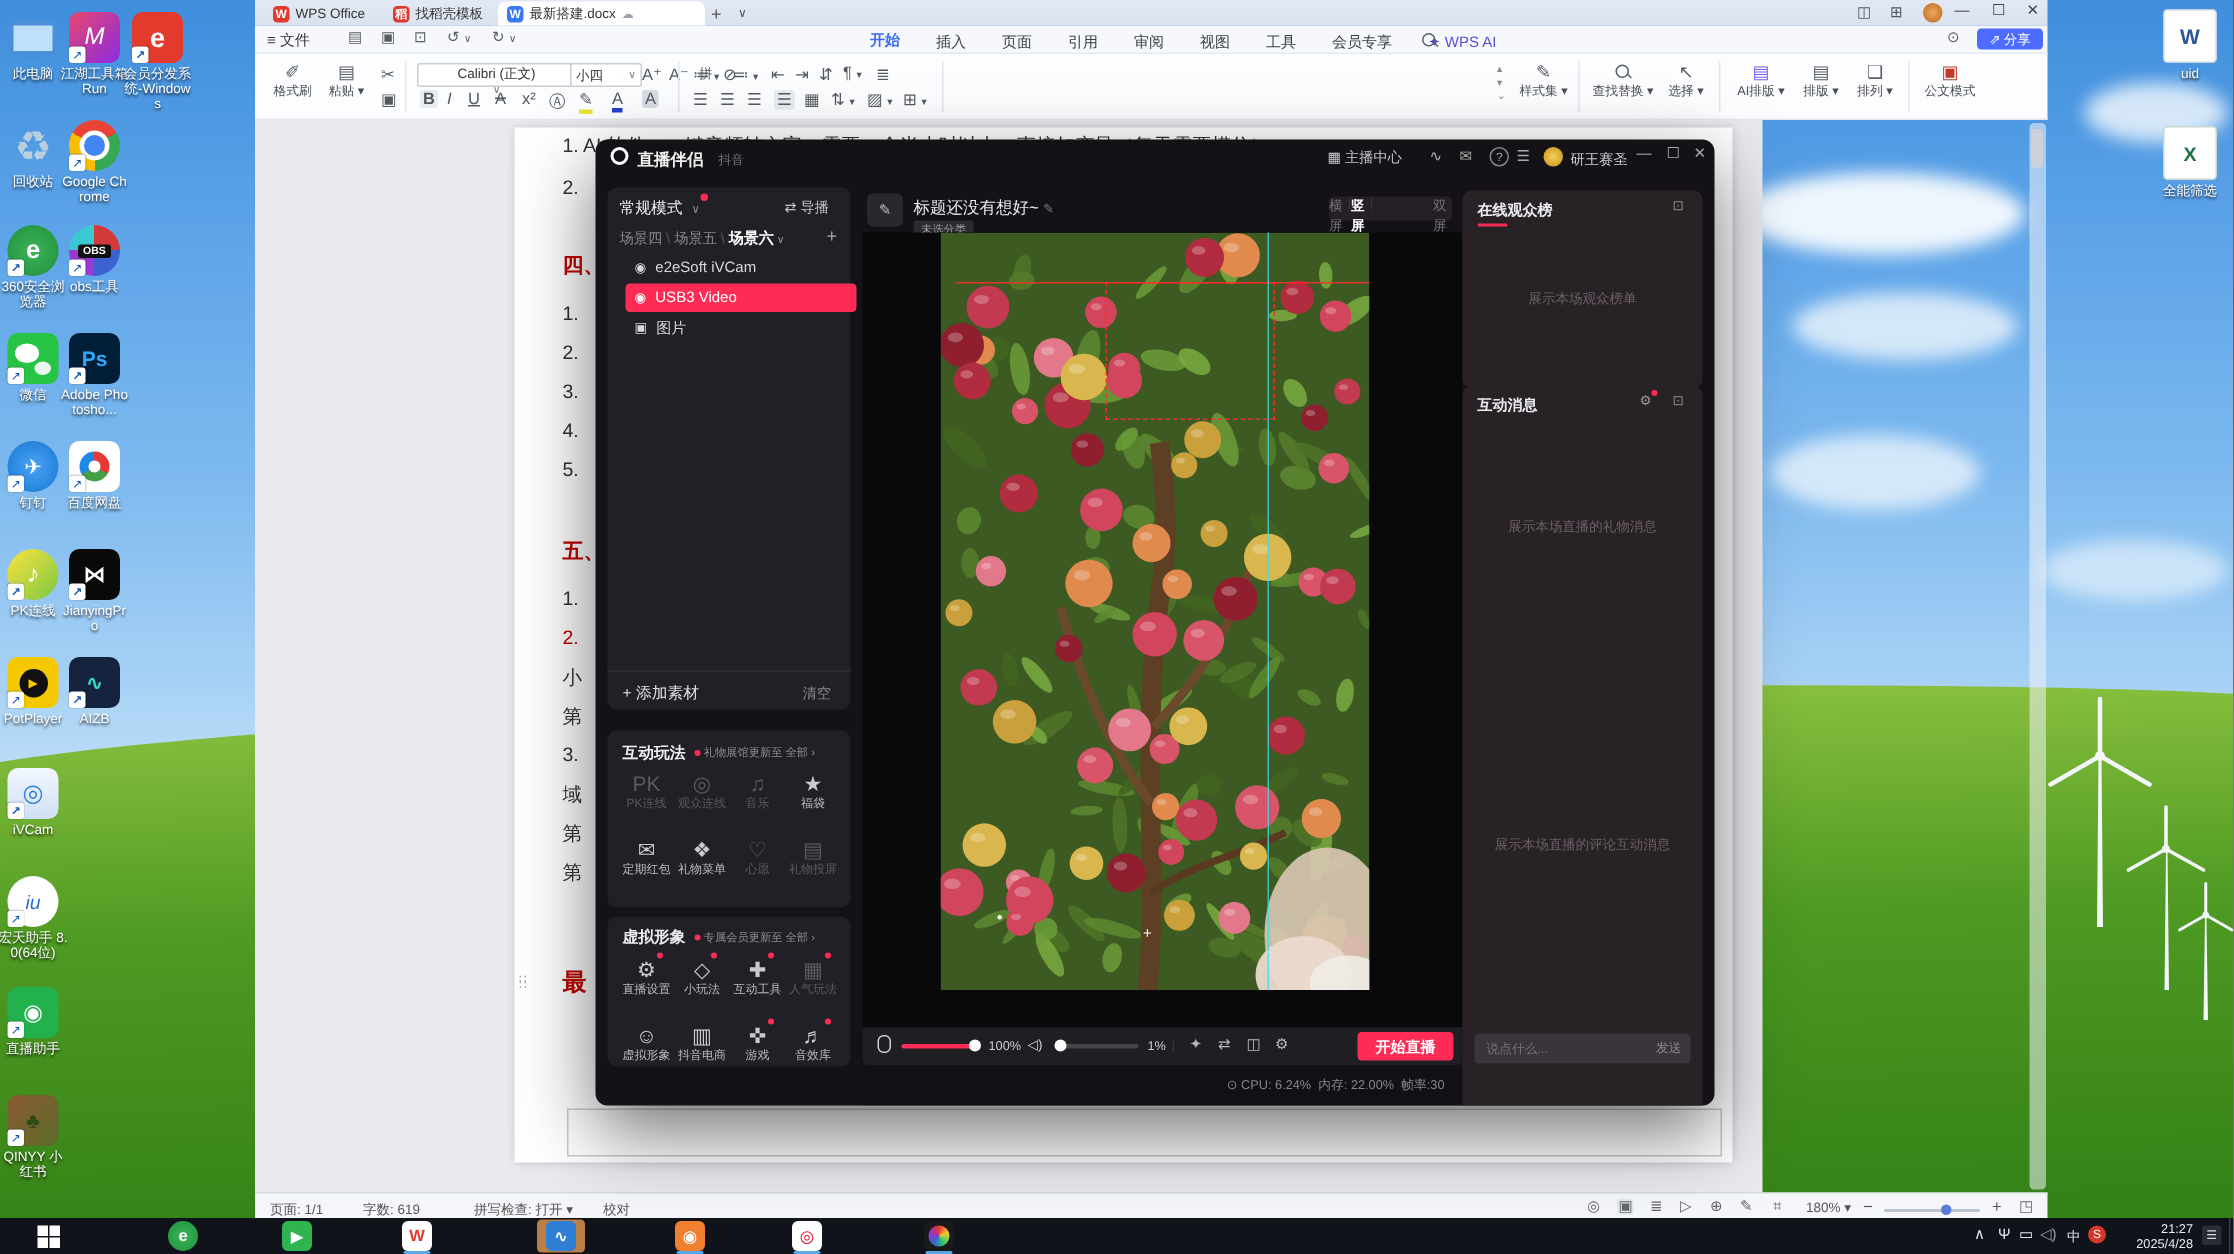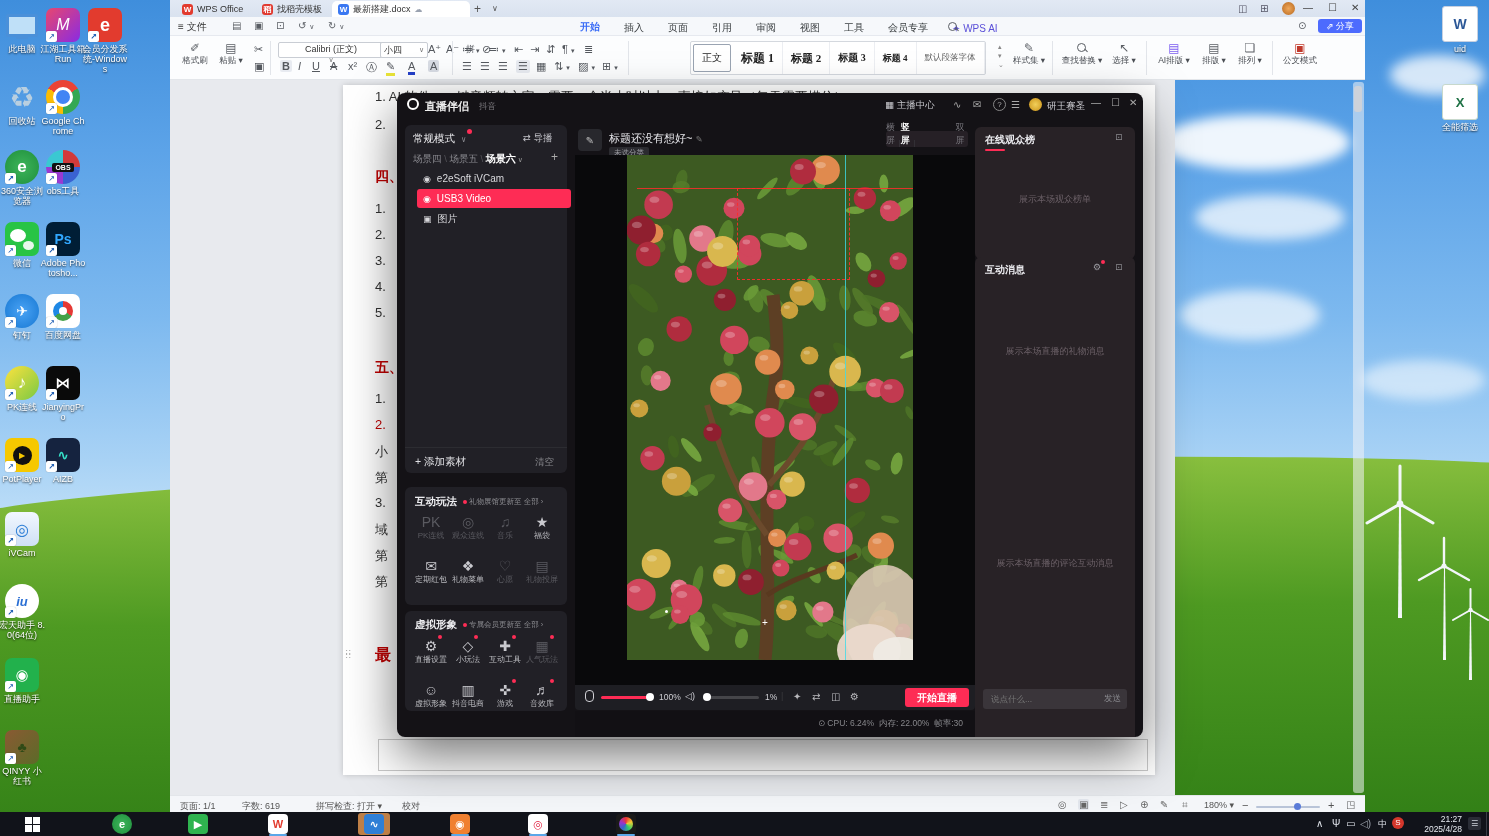--- a/index.html
+++ b/index.html
@@ -180,21 +180,21 @@
       </div>
       <div class="dicon" style="position: absolute; left: 40px; top: 438px;">
         <div class="ic" style="background: rgb(21, 35, 63); color: rgb(53, 224, 200); font-size: 14px; font-weight: bold;">∿<div class="sc">↗</div></div>
         <div class="dlabel">AIZB</div>
       </div>
       <div class="dicon" style="position: absolute; left: -1px; top: 512px;">
         <div class="ic" style="background: linear-gradient(rgb(242, 247, 255), rgb(207, 224, 245)); color: rgb(47, 127, 214); font-size: 16px; font-weight: bold;">◎<div class="sc">↗</div></div>
         <div class="dlabel">iVCam</div>
       </div>
       <div class="dicon" style="position: absolute; left: -1px; top: 584px;">
-        <div class="ic" style="background: rgb(255, 255, 255); border-radius: 50%; color: rgb(43, 111, 212); font-size: 13px; font-weight: bold; font-style: italic;">iu<div class="sc">↗</div></div>
+        <div class="ic" style="background: rgb(255, 255, 255); border-radius: 50%; color: rgb(43, 111, 212); font-size: 13px; font-weight: normal; font-style: italic;">iu<div class="sc">↗</div></div>
         <div class="dlabel">宏天助手 8.0(64位)</div>
       </div>
       <div class="dicon" style="position: absolute; left: -1px; top: 658px;">
         <div class="ic" style="background: rgb(34, 177, 76); color: rgb(255, 255, 255); font-size: 15px;">◉<div class="sc">↗</div></div>
         <div class="dlabel">直播助手</div>
       </div>
       <div class="dicon" style="position: absolute; left: -1px; top: 730px;">
         <div class="ic" style="background: linear-gradient(135deg, rgb(138, 90, 51), rgb(92, 107, 40)); color: rgb(47, 74, 22); font-size: 14px;">♣<div class="sc">↗</div></div>
         <div class="dlabel">QINYY 小红书</div>
       </div>
@@ -302,28 +302,20 @@
     <div class="tglyph" style="left:414px;top:7px;">≣</div>
     <div class="tglyph" style="left:292px;top:24px;">☰</div>
     <div class="tglyph" style="left:310px;top:24px;">☰</div>
     <div class="tglyph" style="left:328px;top:24px;">☰</div>
     <div class="tglyph" style="left:346px;top:24px;background:#e8ebf1;padding:0 2px;border-radius:2px;">☰</div>
     <div class="tglyph" style="left:366px;top:24px;">▦</div>
     <div class="tglyph" style="left:384px;top:24px;">⇅ <span style="font-size:7px;">▾</span></div>
     <div class="tglyph" style="left:408px;top:24px;">▨ <span style="font-size:7px;">▾</span></div>
     <div class="tglyph" style="left:432px;top:24px;">⊞ <span style="font-size:7px;">▾</span></div>
     <div class="vdiv" style="left:458px;top:5px;height:34px;"></div>
-    <div id="style-gallery" class="gal" style="left:520px;top:5px;height:32px;">
-          <div class="gitem" style="border: 1px solid rgb(154, 164, 178); margin: 2px; border-radius: 2px; font-size: 10px;">正文</div>
-          <div class="gitem" style="font-size: 12px; font-weight: bold; font-family: &quot;Liberation Serif&quot;, serif;">标题 1</div>
-          <div class="gitem" style="font-size: 11px; font-weight: bold; font-family: &quot;Liberation Serif&quot;, serif;">标题 2</div>
-          <div class="gitem" style="font-size: 10px; font-weight: bold; font-family: &quot;Liberation Serif&quot;, serif;">标题 3</div>
-          <div class="gitem" style="font-size: 9px; font-weight: bold; font-family: &quot;Liberation Serif&quot;, serif;">标题 4</div>
-          <div class="gitem" style="font-size: 8.5px; color: rgb(102, 102, 102);">默认段落字体</div>
-        </div>
     <div class="abs" style="left:828px;top:6px;font-size:7px;color:#888;line-height:9px;">▴<br>▾<br>⌄</div>
     <div class="stack" style="left:842px;top:5px;width:34px;">
           <div class="g">✎</div>
           <div class="l"><span>样式集</span> ▾</div>
         </div>
     <div class="vdiv" style="left:882px;top:5px;height:34px;"></div>
     <div class="stack" style="left:890px;top:5px;width:44px;">
           <div class="g" style="position:relative;height:14px;">
             <span class="lens" style="left:17px;top:2px;"></span>
           </div>
@@ -475,21 +467,21 @@
           <div class="griditem" style="left: 7px; top: 70px;"><div class="gg">☺</div><div class="gl">虚拟形象</div></div>
           <div class="griditem" style="left: 44px; top: 70px;"><div class="gg">▥</div><div class="gl">抖音电商</div></div>
           <div class="griditem" style="left: 81px; top: 70px;"><div class="gg">✜<span class="rdot" style="right: -5px; top: -2px; width: 4px; height: 4px;"></span></div><div class="gl">游戏</div></div>
           <div class="griditem" style="left: 118px; top: 70px;"><div class="gg">♬<span class="rdot" style="right: -5px; top: -2px; width: 4px; height: 4px;"></span></div><div class="gl">音效库</div></div>
         </div>
   </div>
 
   <div class="abs" style="left:181px;top:36px;width:24px;height:22px;background:#28282d;border-radius:4px;color:#bbb;font-size:10px;display:flex;align-items:center;justify-content:center;">✎</div>
   <span class="abs" style="left:212px;top:38px;font-size:11px;color:#eaeaee;"><span>标题还没有想好~</span> <span style="color:#777;font-size:8.5px;">✎</span></span>
   <span class="abs" style="left:212px;top:54px;background:#2b2b30;border-radius:2px;padding:1px 5px;font-size:7.5px;color:#9a9aa0;">未选分类</span>
-  <div id="mode-switch" class="abs" style="left:489px;top:38px;width:82px;height:16px;background:#262026;border-radius:3px;display:flex;align-items:flex-end;justify-content:space-around;font-size:9px;">
+  <div id="mode-switch" class="abs" style="left:489px;top:38px;width:82px;height:16px;background:#262026;border-radius:3px;display:flex;align-items:flex-start;justify-content:space-around;font-size:9px;">
         <span style="color: rgb(119, 117, 124);">横屏</span>
         <span style="color: rgb(60, 58, 64); font-size: 8px;">|</span>
         <span style="color: rgb(255, 255, 255); font-weight: bold;">竖屏</span>
         <span style="color: rgb(60, 58, 64); font-size: 8px;">|</span>
         <span style="color: rgb(119, 117, 124); margin-left: 40px;">双屏</span>
       </div>
 
   <div class="abs" style="left:178px;top:62px;width:400px;height:530px;background:#09090b;">
     <div class="abs" style="left:52px;top:0;width:286px;height:505px;overflow:hidden;">
       <svg id="fruitsvg" width="286" height="505" viewBox="0 0 286 505">

